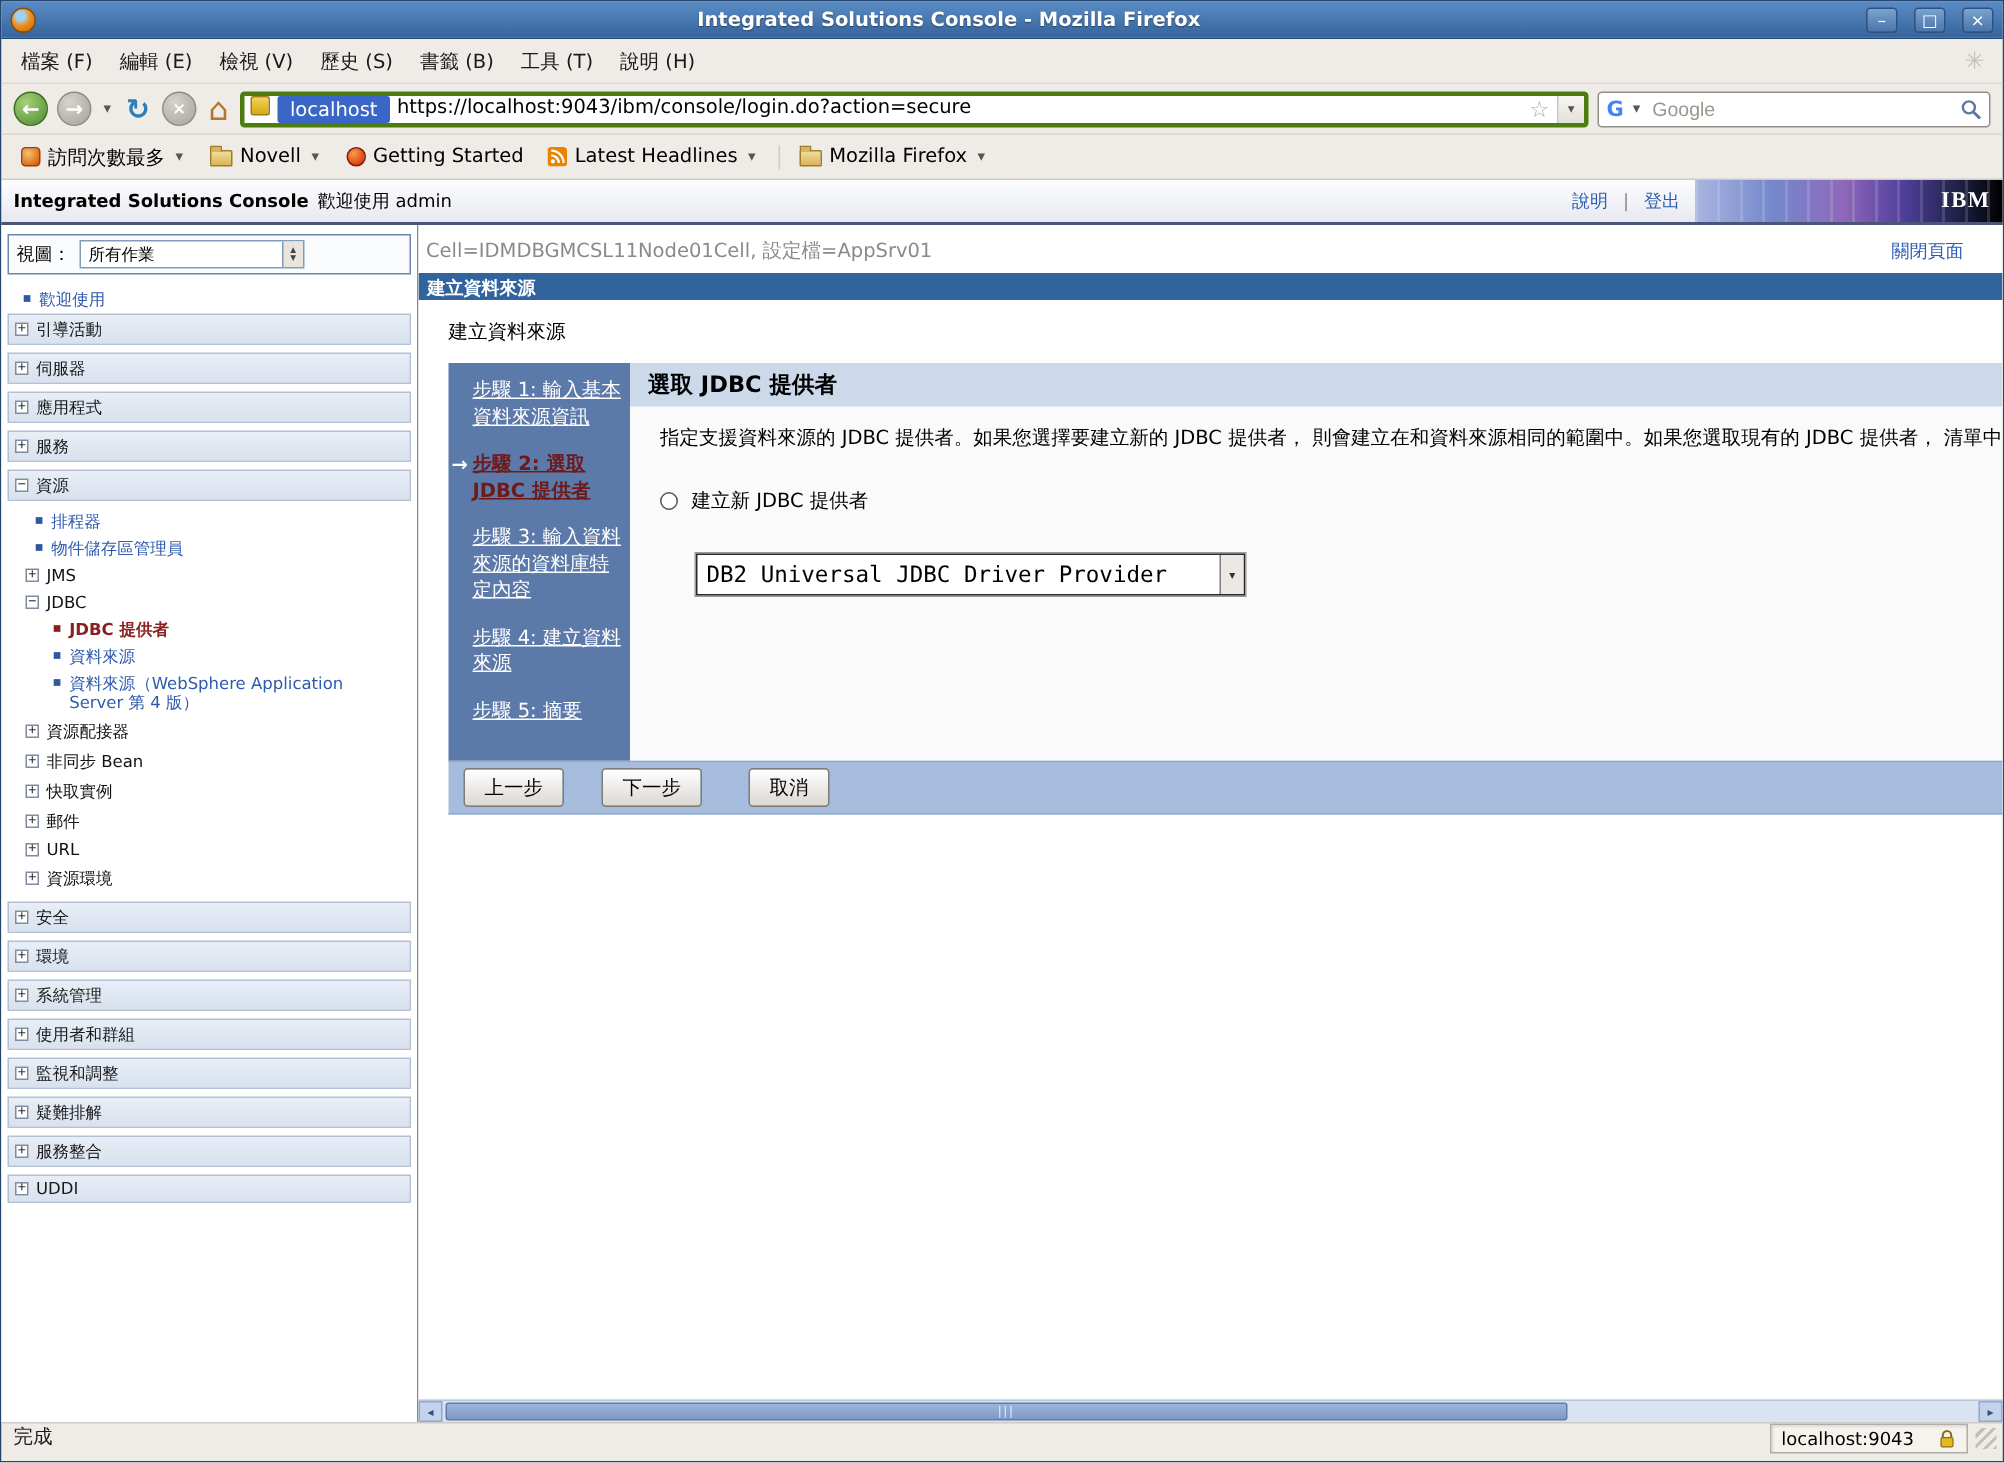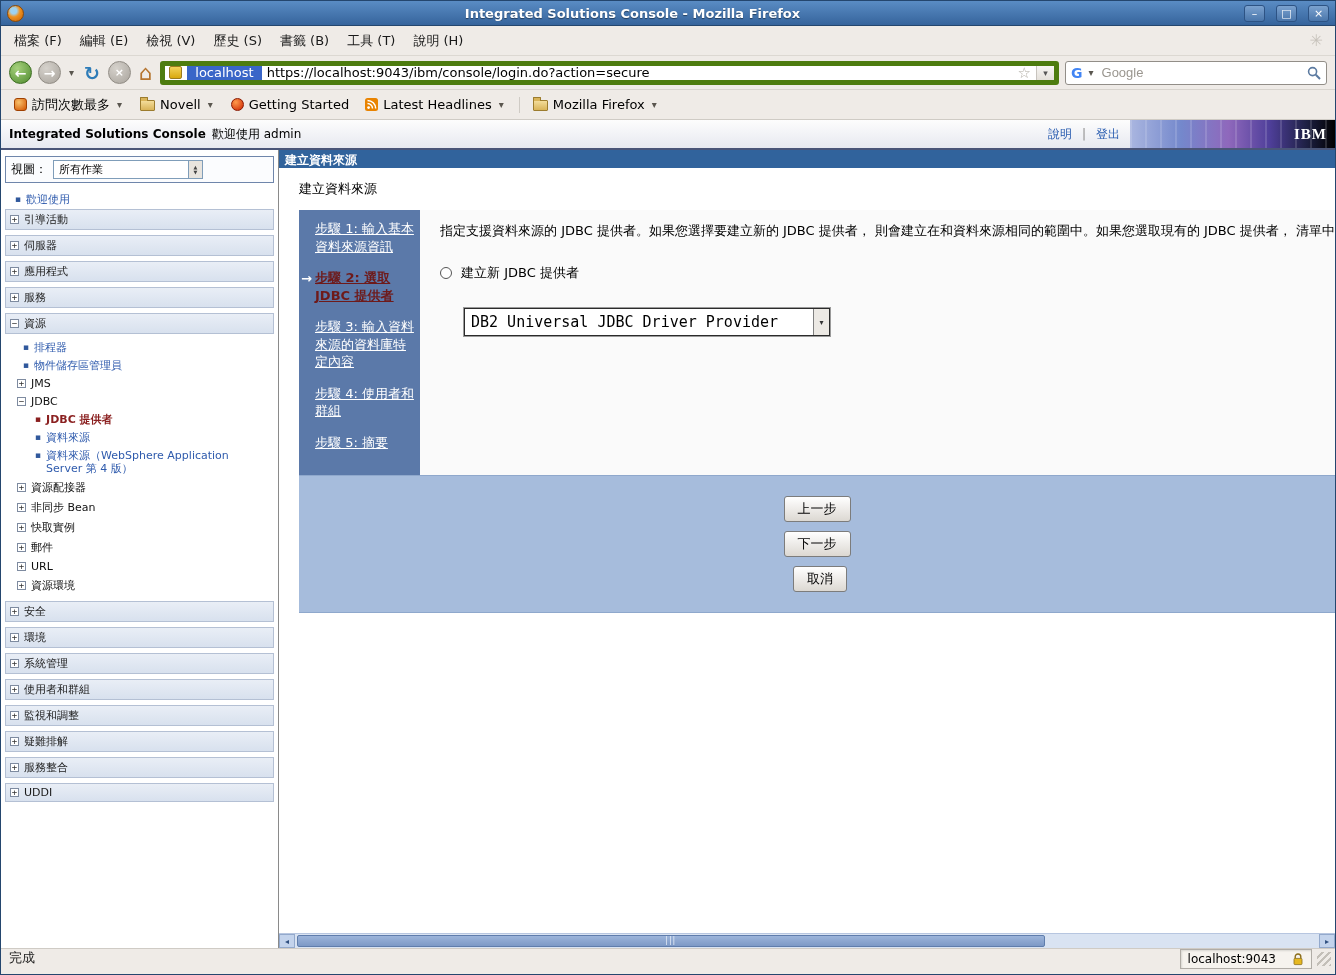--- a/index.html
+++ b/index.html
@@ -32,22 +32,22 @@
             padding:0 8px; background:#efebe7; border-bottom:1px solid #d8d4ce; }
   .nav-circle { width:23px; height:23px; border-radius:50%; display:inline-flex; align-items:center;
                 justify-content:center; color:#fff; font-weight:bold; font-size:14px; cursor:pointer; }
   .back    { background:radial-gradient(circle at 35% 30%, #a6d17c, #4e8a2e); border:1px solid #3c6e22; }
   .fwd     { background:radial-gradient(circle at 35% 30%, #d6d2cc, #a8a39c); border:1px solid #918c85; }
   .stopbtn { background:radial-gradient(circle at 35% 30%, #d6d2cc, #a8a39c); border:1px solid #918c85; font-size:11px; }
   .chev { color:#5a564f; font-size:10px; padding:0 2px; cursor:pointer; }
   .reload { color:#2e7cb8; font-size:19px; font-weight:bold; padding:0 2px; cursor:pointer; }
   .home { color:#b5742f; font-size:21px; padding:0 2px; cursor:pointer; }
 
-  .urlbar { flex:1; display:flex; align-items:center; gap:5px; background:#fff; height:24px;
-            border:5px solid #4d7c0f; border-radius:3px; padding-left:4px; overflow:hidden; }
+  .urlbar { flex:1; display:flex; gap:5px; background:#fff; height:24px;
+            border:3px solid #4d7c0f; border-radius:3px; padding-left:4px; overflow:hidden; }
   .favicon { width:13px; height:13px; flex:0 0 13px; border-radius:2px;
              background:linear-gradient(#f2d35a,#d9a90e); border:1px solid #9c7c1e; }
   .site-id { background:#3a66c8; color:#fff; font-size:13px; padding:2px 8px; border-radius:2px;
              cursor:pointer; white-space:nowrap; }
   .url-text { flex:1; font-size:13px; color:#000; white-space:nowrap; overflow:hidden; }
   .star { color:#b0aca4; font-size:15px; cursor:pointer; }
   .url-drop { width:18px; align-self:stretch; display:flex; align-items:center; justify-content:center;
               font-size:9px; color:#555; border-left:1px solid #c8c4be;
               background:linear-gradient(#f8f6f3,#e4e0da); cursor:pointer; }
 
@@ -143,21 +143,21 @@
   .radio { width:12px; height:12px; flex:0 0 12px; border-radius:50%; border:1px solid #555;
            background:#fff; position:relative; }
   .radio.checked::after { content:""; position:absolute; inset:3px; border-radius:50%; background:#1a1a1a; }
   .selectbox { margin-left:24px; width:366px; height:28px; background:#fff; border:1px solid #2b2b2b;
                box-shadow:0 0 0 1px #9a9a9a; display:flex; align-items:center; cursor:pointer; }
   .select-text { flex:1; font-family:"DejaVu Sans Mono","Liberation Mono",monospace;
                  font-size:15px; padding:0 6px; white-space:nowrap; overflow:hidden; }
   .select-btn { width:16px; align-self:stretch; border-left:1px solid #808080; background:#ece9e4;
                 display:flex; align-items:center; justify-content:center; font-size:8px; color:#333; }
   .button-bar { background:#a6bcdc; border-top:1px solid #8fa8cc; border-bottom:1px solid #8fa8cc;
-                padding:20px 10px; display:flex; gap:9px; align-items:center;flex-direction:column; }
+                padding:4px 10px; display:flex; gap:25px; align-items:center; }
   .wbtn2 { background:linear-gradient(#ffffff,#dcd8d2); border:1px solid #7c7c7c; border-radius:3px;
            padding:3px 13px; font-size:13px; color:#000; cursor:pointer;
            font-family:"DejaVu Sans","Liberation Sans",sans-serif; }
   .wbtn2.cancel { margin-left:6px; }
 
   
   .hscroll { height:15px; flex:0 0 15px; display:flex; background:#d9e3f2; border-top:1px solid #b7c6e0; }
   .sb-btn { width:16px; flex:0 0 16px; display:flex; align-items:center; justify-content:center;
             font-size:8px; color:#2f4f7f; background:#c3d3ec; border:1px solid #93a9cc; cursor:pointer; }
   .sb-track { flex:1; position:relative; }
@@ -405,39 +405,44 @@
         <div class="cat-bar">
           <span class="pbox">+</span>
           <span>UDDI</span>
         </div>
       </div>
     </div>
 
     <div class="mainpane">
       <div class="page">
 
+        <div class="context-row">
+          <span class="context">Cell=IDMDBGMCSL11Node01Cell, 設定檔=AppSrv01</span>
+          <a class="close-page">關閉頁面</a>
+        </div>
 
         <div class="panel-bar">建立資料來源</div>
 
         <div class="wizard">
           <div class="wizard-title">建立資料來源</div>
 
           <div class="wizard-grid">
             <div class="steps">
               <div class="step">步驟 1: 輸入基本資料來源資訊</div>
               <div class="step current">
                 <span class="arrow">→</span>
                 <span>步驟 2: 選取 JDBC 提供者</span>
               </div>
               <div class="step">步驟 3: 輸入資料來源的資料庫特定內容</div>
-              <div class="step">步驟 4: 使用者和群組</div>
+              <div class="step">步驟 4: 建立資料來源</div>
               <div class="step">步驟 5: 摘要</div>
             </div>
 
             <div class="step-body">
+              <div class="step-header">選取 JDBC 提供者</div>
               <div class="step-inner">
                 <div class="step-desc">指定支援資料來源的 JDBC 提供者。如果您選擇要建立新的 JDBC 提供者， 則會建立在和資料來源相同的範圍中。如果您選取現有的 JDBC 提供者， 清單中只會提供現行</div>
 
                 <div class="radio-row">
                   <span class="radio"></span>
                   <span>建立新 JDBC 提供者</span>
                 </div>
 
 
                 <div class="selectbox">

